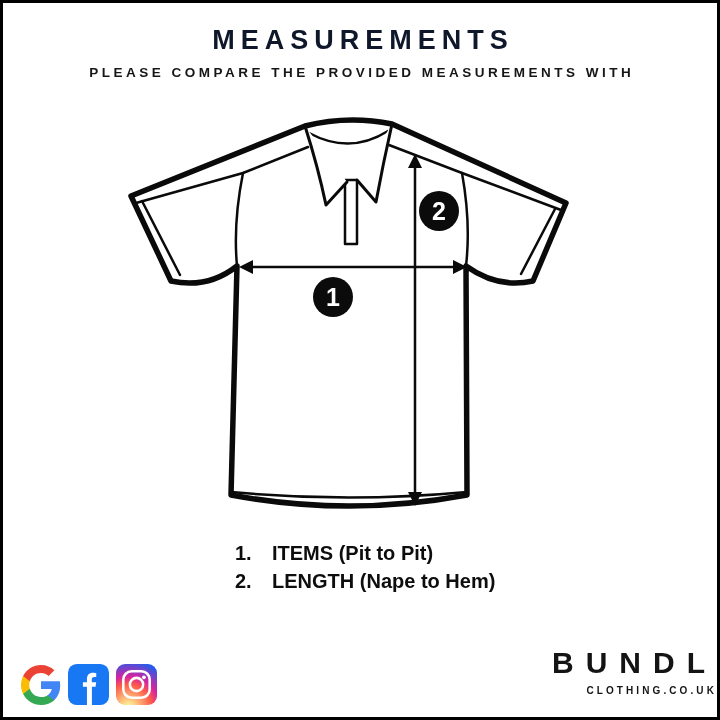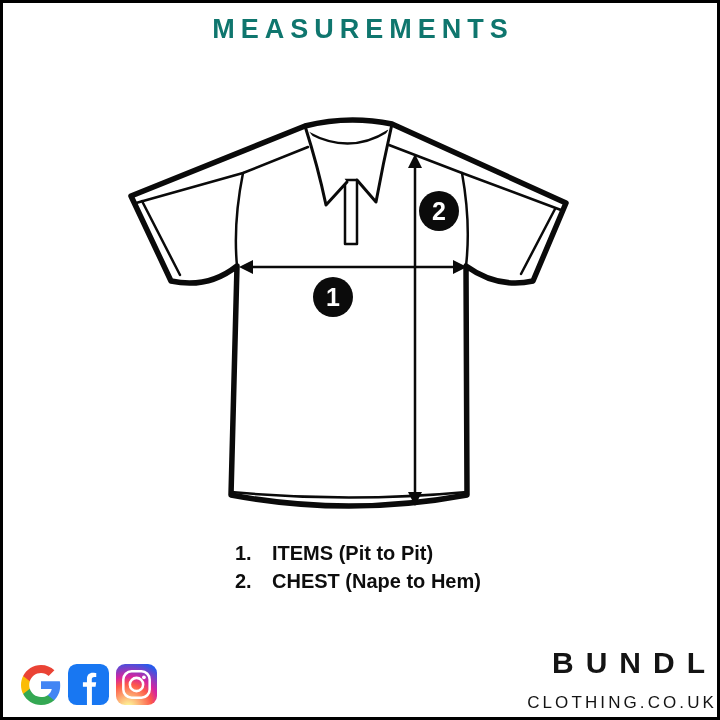--- a/index.html
+++ b/index.html
@@ -2,23 +2,23 @@
 <html><head>
 <meta charset="utf-8">
 <style>
   html,body { margin:0; padding:0; background:#fff; }
   .page {
     position:relative; width:720px; height:720px; box-sizing:border-box;
     background:#fff; border:3px solid #000; overflow:hidden;
     font-family:"Liberation Sans", sans-serif; color:#111;
   }
   .title {
-    position:absolute; top:11px; left:0; width:100%; text-align:center;
+    position:absolute; top:22px; left:0; width:100%; text-align:center;
     font-size:27px; font-weight:bold; letter-spacing:6px; text-indent:6px;
-    color:#0f766e;
+    color:#0f172a;
   }
   .subtitle {
     position:absolute; top:59px; left:0; width:100%; text-align:center;
     font-size:13.5px; font-weight:bold; letter-spacing:3.5px; text-indent:3.5px;
     line-height:22px; color:#161616;
   }
   .shirt-svg { position:absolute; left:0; top:0; }
   .shirt-svg text { font-family:"Liberation Sans", sans-serif; }
   .legend {
     position:absolute; left:232px; top:536px;
@@ -33,39 +33,40 @@
   .ig-box {
     width:41px; height:41px; border-radius:9px;
     background: radial-gradient(circle at 30% 107%, #fdf497 0%, #fdf497 5%, #fd5949 45%, #d6249f 60%, #285AEB 90%);
   }
   .brand { position:absolute; left:0; top:644px; width:100%; text-align:right; }
   .brand-name {
     font-size:30px; font-weight:bold; letter-spacing:12px; text-indent:12px;
     line-height:32px; color:#141414;
   }
   .brand-domain {
-    font-size:17px; font-weight:normal; letter-spacing:3.1px; text-indent:3.1px;
-    margin-top:14px; color:#141414;
+    font-size:10px; font-weight:bold; letter-spacing:3.1px; text-indent:3.1px;
+    margin-top:6px; color:#141414;
   }
   .trustpilot {
     position:absolute; right:14px; top:661px;
     display:flex; align-items:center; gap:7px;
   }
   .trustpilot-label {
     font-size:30px; font-weight:bold; letter-spacing:-0.5px; color:#191919;
   }
 </style>
 </head>
 <body>
 
 <div class="page">
 
   <div class="title">MEASUREMENTS</div>
 
   <div class="subtitle">
+    <div>PLEASE COMPARE THE PROVIDED MEASUREMENTS WITH</div>
   </div>
 
   <svg class="shirt-svg" width="720" height="720" viewBox="0 0 720 720">
     <g stroke="#0a0a0a" fill="none" stroke-linejoin="round" stroke-linecap="round">
       <path fill="#fff" stroke-width="5.5" d="M302 123 Q345 112 389 121 L563 200 L530 278 Q495 286 463 263 L464 492 Q346 514 228 492 L234 263 Q205 286 168 278 L128 193 Z"></path>
       <path stroke-width="2.5" d="M228 489 Q346 500 464 489"></path>
       <path stroke-width="2.5" d="M139 198 L177 272"></path>
       <path stroke-width="2.5" d="M552 206 L518 271"></path>
       <path stroke-width="2.5" d="M305 144 L240 170 L133 200"></path>
       <path stroke-width="2.5" d="M386 142 L459 170 L558 207"></path>
@@ -98,21 +99,21 @@
     </g>
   </svg>
 
   <div class="legend">
     <div class="legend-row">
       <span class="legend-num">1.</span>
       <span class="legend-label">ITEMS (Pit to Pit)</span>
     </div>
     <div class="legend-row">
       <span class="legend-num">2.</span>
-      <span class="legend-label">CHEST (Nape to Hem)</span>
+      <span class="legend-label">LENGTH (Nape to Hem)</span>
     </div>
   </div>
 
   <div class="social">
     <svg width="40" height="40" viewBox="0 0 18 18">
       <path fill="#4285F4" d="M17.64 9.2c0-.637-.057-1.251-.164-1.84H9v3.481h4.844c-.209 1.125-.843 2.078-1.796 2.717v2.258h2.908c1.702-1.567 2.684-3.874 2.684-6.615z"></path>
       <path fill="#34A853" d="M9 18c2.43 0 4.467-.806 5.956-2.18l-2.908-2.259c-.806.54-1.837.86-3.048.86-2.344 0-4.328-1.584-5.036-3.711H.957v2.332C2.438 15.983 5.482 18 9 18z"></path>
       <path fill="#FBBC05" d="M3.964 10.71c-.18-.54-.282-1.117-.282-1.71s.102-1.17.282-1.71V4.958H.957C.347 6.173 0 7.548 0 9s.348 2.827.957 4.042l3.007-2.332z"></path>
       <path fill="#EA4335" d="M9 3.58c1.321 0 2.508.454 3.44 1.345l2.582-2.58C13.463.891 11.426 0 9 0 5.482 0 2.438 2.017.957 4.958L3.964 7.29C4.672 5.163 6.656 3.58 9 3.58z"></path>
     </svg>

